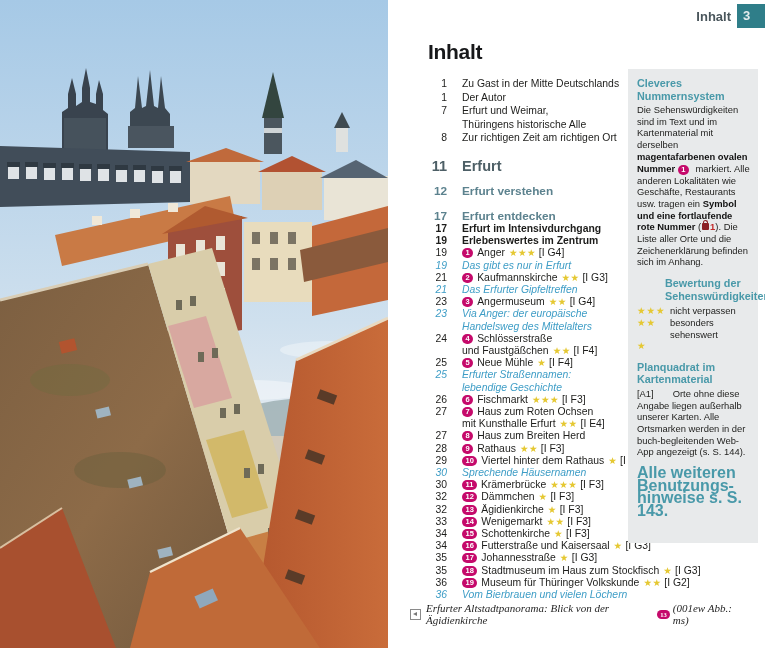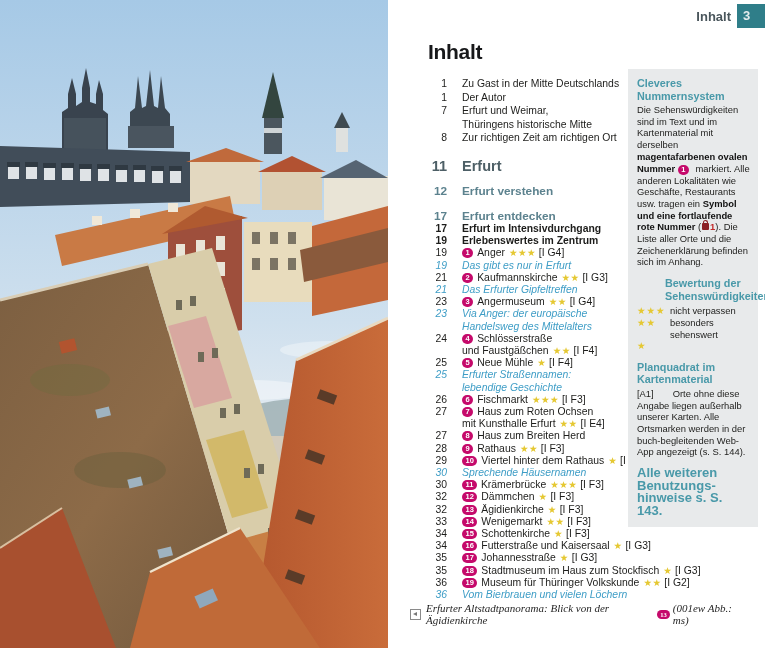--- a/index.html
+++ b/index.html
@@ -28,21 +28,21 @@
   .row.story{color:#3e9dc6;font-style:italic;}
   .row.story .pg{color:#3e9dc6;}
   .badge{display:inline-block;background:#c50a6b;color:#fff;font-style:normal;
          font-size:7.5px;font-weight:bold;height:10px;line-height:10px;min-width:4px;
          padding:0 3.5px;border-radius:6px;text-align:center;vertical-align:1px;margin-right:4px;}
   .stars{color:#e5c832;font-size:9.5px;letter-spacing:.5px;margin-left:4px;}
   .grid{color:#1d1d1b;font-style:normal;}
 
   
   #side{position:absolute;left:628px;top:69px;width:130px;min-height:319px;background:#e8eaeb;
-        box-sizing:border-box;padding:8px 8px 8px 9px;}
+        box-sizing:border-box;padding:8px 8px 24px 9px;}
   .shead{color:#4999a9;font-size:10.8px;font-weight:bold;line-height:12.5px;margin:0 0 2px 0;}
   .sbody{font-size:9.4px;line-height:11.7px;margin:0 0 9px 0;white-space:normal;}
   .sbody b{color:#111;}
   .sbody .badge{vertical-align:0;}
   .bag{display:inline-block;width:7px;height:7px;background:#8b1f24;border-radius:1px;
        position:relative;margin:0 1px;}
   .bag::before{content:"";position:absolute;left:1px;top:-3px;width:3px;height:3px;
        border:1px solid #8b1f24;border-bottom:none;border-radius:3px 3px 0 0;}
   .bagnum{color:#c22a2a;font-weight:bold;}
   .rrow{display:flex;font-size:9.4px;line-height:11.7px;}
@@ -228,21 +228,21 @@
         <div class="row intro">
           <span class="pg">1</span>
           <span class="ct">Der Autor</span>
         </div>
         <div class="row intro">
           <span class="pg">7</span>
           <span class="ct">Erfurt und Weimar,</span>
         </div>
         <div class="row intro">
           <span class="pg"></span>
-          <span class="ct">Thüringens historische Mitte</span>
+          <span class="ct">Thüringens historische Alle</span>
         </div>
         <div class="row intro">
           <span class="pg">8</span>
           <span class="ct">Zur richtigen Zeit am richtigen Ort</span>
         </div>
         <div class="sp" style="height: 6px;"></div>
         <div class="row chapter">
           <span class="pg">11</span>
           <span class="ct">Erfurt</span>
         </div>
@@ -398,21 +398,21 @@
           <span class="rtxt">besonders sehenswert</span>
         </div>
         <div class="rrow">
           <span class="rstars">★</span>
         </div>
       </div>
 
     <p class="shead">Planquadrat im Kartenmaterial</p>
     <p class="sbody" id="grid-body"><span class="code">[A1]</span>Orte ohne diese Angabe liegen außerhalb unserer Karten. Alle Ortsmarken werden in der buch-begleitenden Web-App angezeigt (s. S. 144).</p>
 
-    <div class="shead" id="more-note" style="font-size:13px;">
+    <div class="shead" id="more-note" style="font-size:16px;">
         <div>Alle weiteren Benutzungs-</div>
         <div>hinweise s. S. 143.</div>
       </div>
   </div>
 
   <div id="cap">
     <span class="ref"></span>
     <span>Erfurter Altstadtpanorama: Blick von der Ägidienkirche</span>
     <span class="badge">13</span>
     <span>(001ew Abb.: ms)</span>

